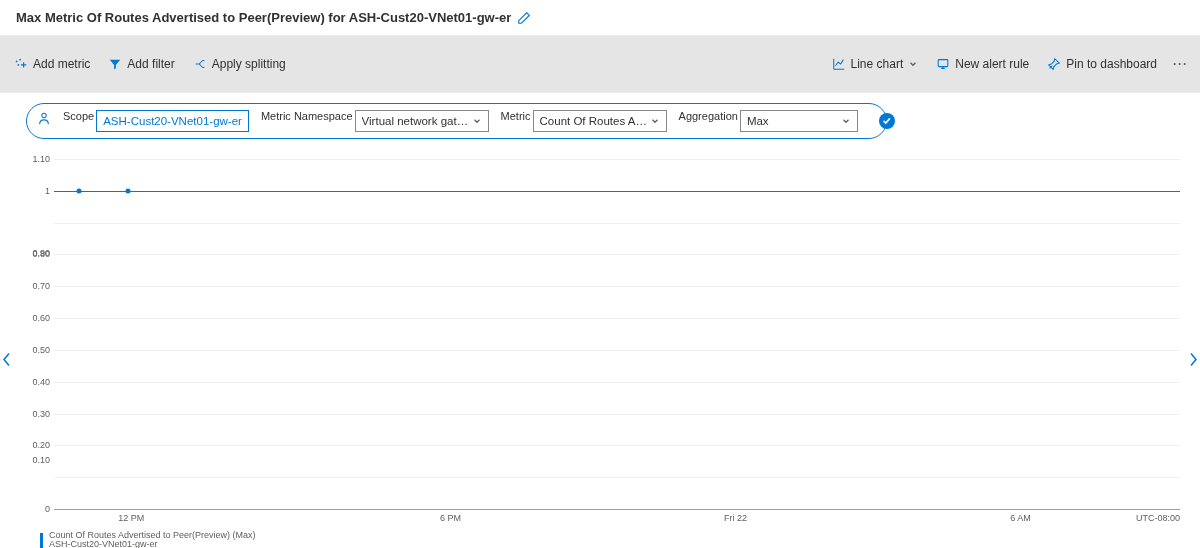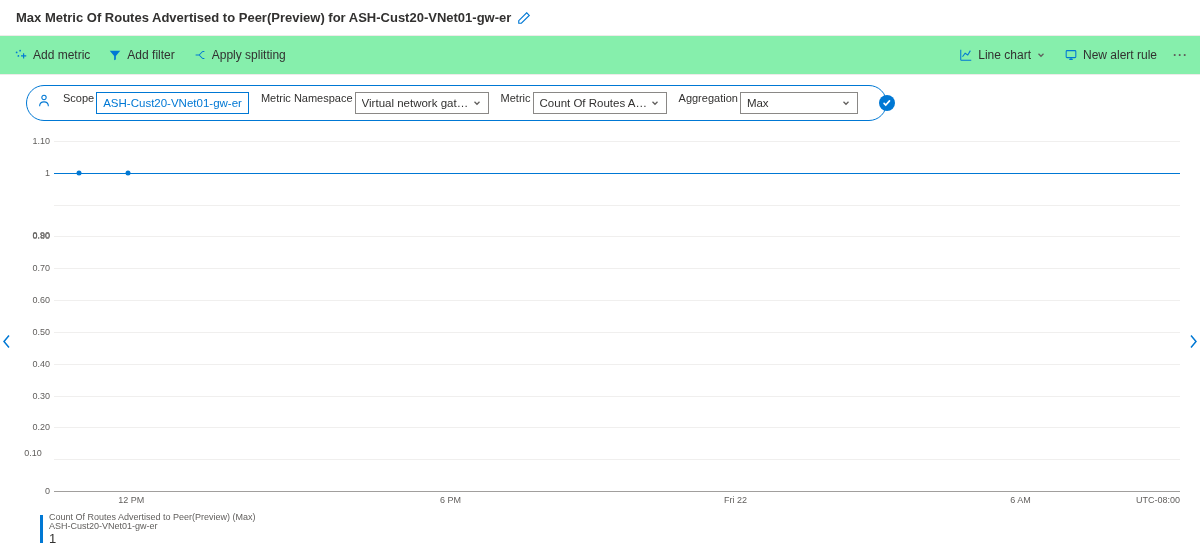--- a/index.html
+++ b/index.html
@@ -26,24 +26,24 @@
     font-size: 13px;
     font-weight: 600;
     color: #323130;
   }
   .edit-icon-svg { stroke: #0078d4; }
 
   .toolbar {
     display: flex;
     align-items: center;
     justify-content: space-between;
-    background: #86efac;
+    background: #e5e5e5;
     border-top: 1px solid #edebe9;
     border-bottom: 1px solid #edebe9;
-    padding: 8px 6px;
+    padding: 17px 6px;
     margin: 0 -16px 10px -16px;
   }
   .toolbar-left, .toolbar-right {
     display: flex;
     align-items: center;
     gap: 2px;
   }
   .tb-btn {
     display: inline-flex;
     align-items: center;
@@ -289,20 +289,29 @@
           </svg>
       </div>
       <div class="tb-btn">
         <span class="tb-icon">
           <svg viewBox="0 0 16 16" fill="none" stroke="#0078d4" stroke-width="1.2">
               <rect x="2.5" y="3" width="11" height="8" rx="1"></rect>
               <path d="M8 11v2M6 13h4"></path>
             </svg>
         </span>
         <span>New alert rule</span>
+      </div>
+      <div class="tb-btn">
+        <span class="tb-icon">
+          <svg viewBox="0 0 16 16" fill="none" stroke="#0078d4" stroke-width="1.2">
+              <path d="M9 2l5 5-3 1-3 3-1 3-5-5 3-1 3-3z"></path>
+              <path d="M6 10l-3 3"></path>
+            </svg>
+        </span>
+        <span>Pin to dashboard</span>
       </div>
       <span class="ellipsis">···</span>
     </div>
   </div>
 
   <div class="pill">
     <span class="pill-resource-icon">
       <svg width="14" height="14" viewBox="0 0 16 16" fill="none" stroke="#0078d4" stroke-width="1.2">
           <circle cx="8" cy="4" r="2.5"></circle>
           <path d="M3 14c0-3 2-5 5-5s5 2 5 5"></path>
@@ -375,21 +384,21 @@
         <div class="y-tick" style="top: 159.091px;">0.60</div>
         <div class="gridline" style="top: 190.909px;"></div>
         <div class="y-tick" style="top: 190.909px;">0.50</div>
         <div class="gridline" style="top: 222.727px;"></div>
         <div class="y-tick" style="top: 222.727px;">0.40</div>
         <div class="gridline" style="top: 254.545px;"></div>
         <div class="y-tick" style="top: 254.545px;">0.30</div>
         <div class="gridline" style="top: 286.364px;"></div>
         <div class="y-tick" style="top: 286.364px;">0.20</div>
         <div class="gridline" style="top: 318.182px;"></div>
-        <div class="y-tick" style="top: 312px; text-align: center;">0.10</div>
+        <div class="y-tick" style="top: 301px;">0.10</div>
         <div class="axis-line" style="top: 350px;"></div>
         <div class="y-tick" style="top: 350px;">0</div>
         <div class="x-tick" style="left: 8%;">12 PM</div>
         <div class="x-tick" style="left: 36%;">6 PM</div>
         <div class="x-tick" style="left: 61%;">Fri 22</div>
         <div class="x-tick" style="left: 86%;">6 AM</div>
         <div class="tz-label">UTC-08:00</div>
         <div class="data-line" style="top: 31.8182px;"></div>
         <div class="data-point" style="top: 31.8182px; left: calc(2.2% + 14px);"></div>
         <div class="data-point" style="top: 31.8182px; left: calc(6.5% + 14px);"></div>

